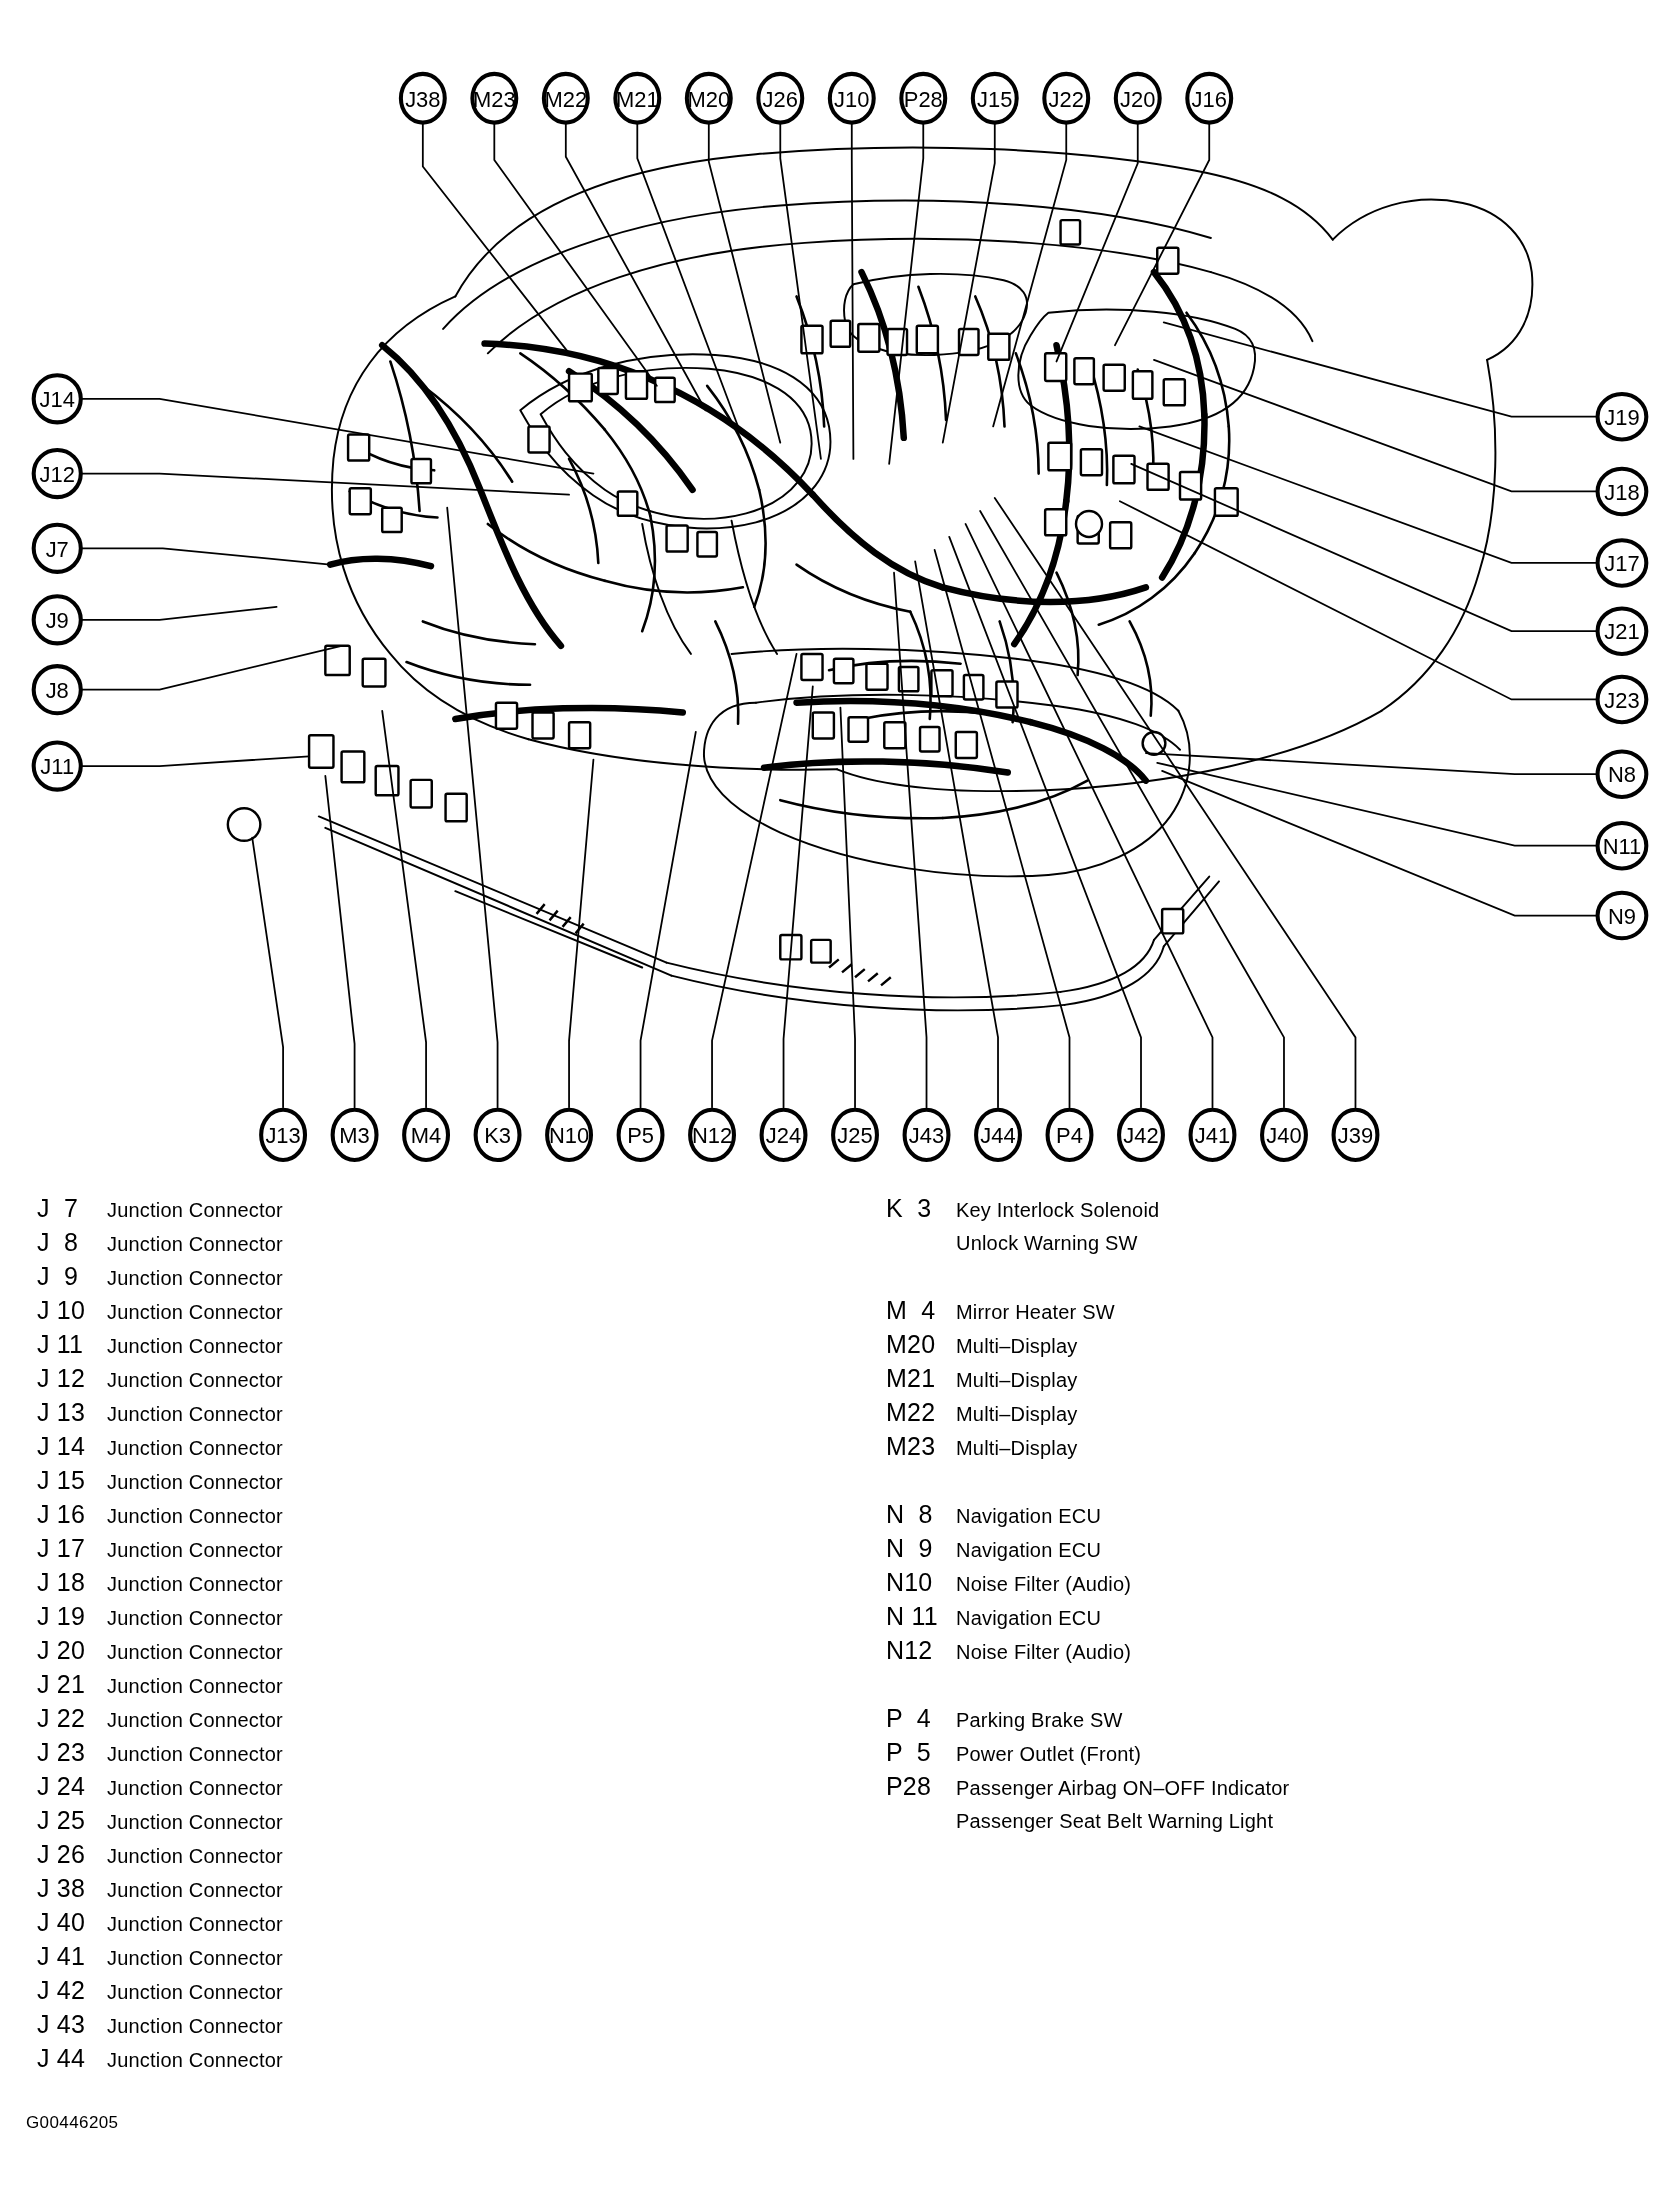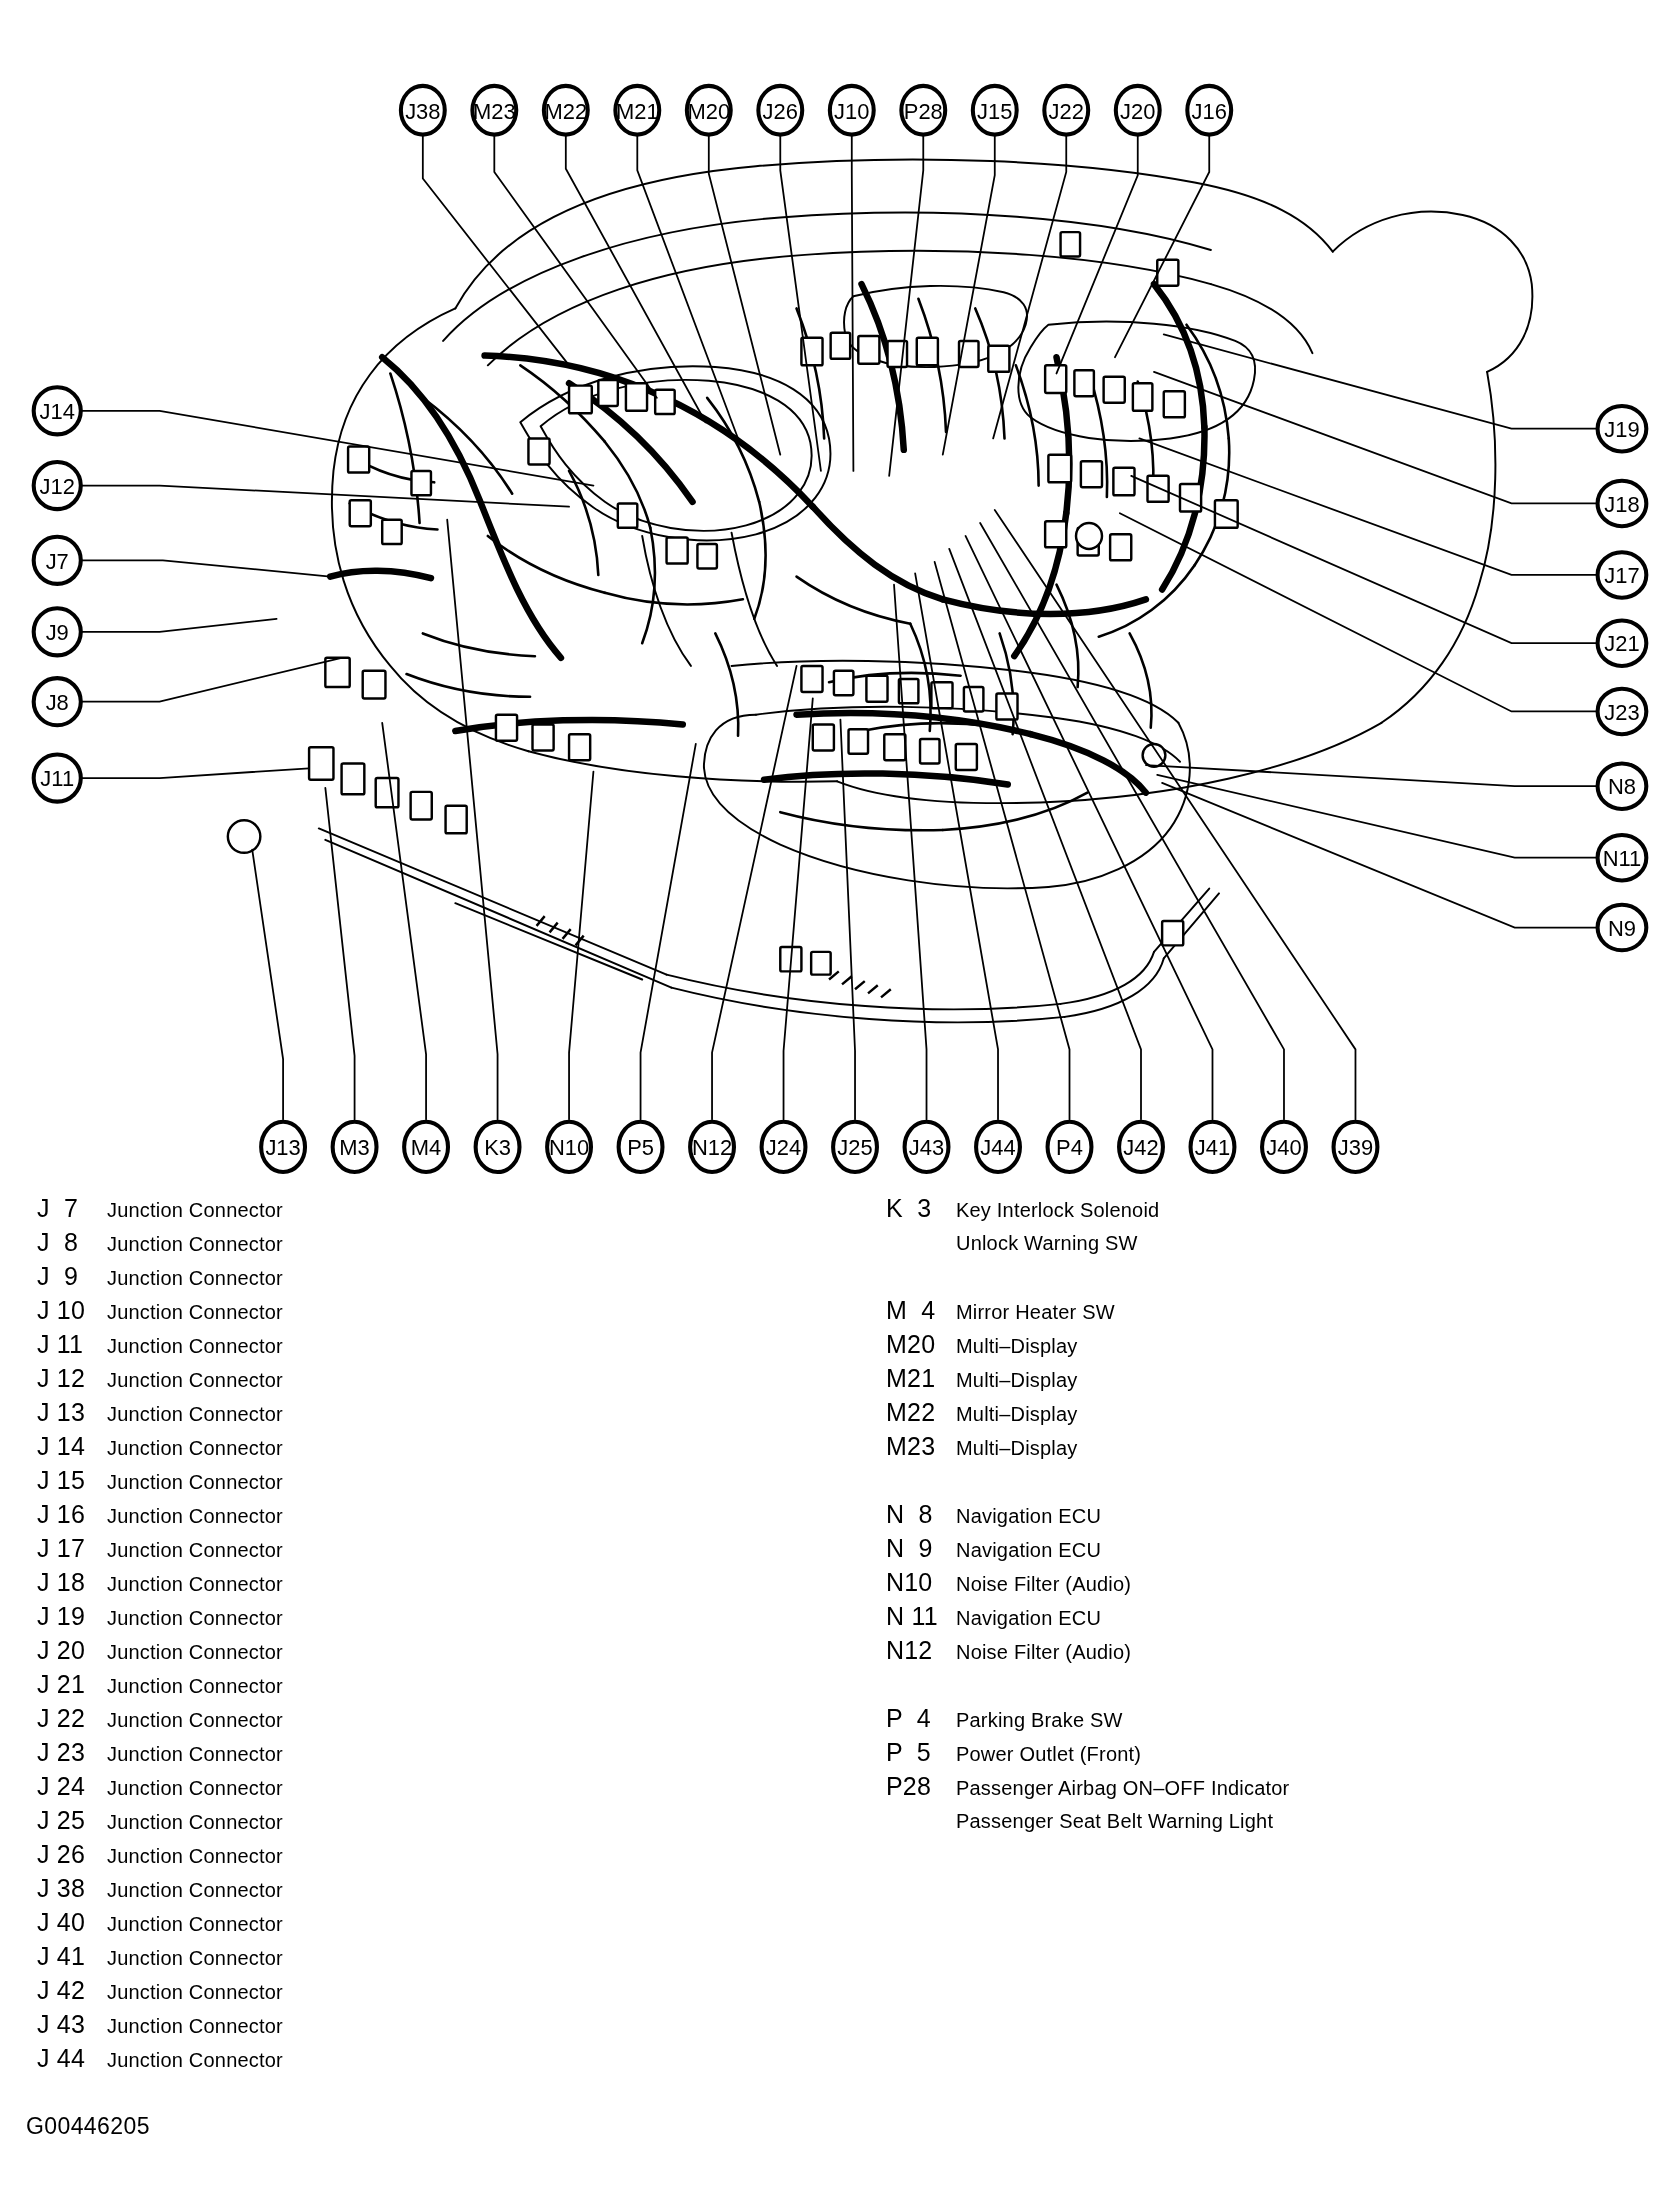--- a/index.html
+++ b/index.html
@@ -12,21 +12,21 @@
     height: 2194px;
     position: relative;
     font-family: "Liberation Sans", sans-serif;
     color: #000000;
     overflow: hidden;
   }
 
   #diagram-area {
     position: absolute;
     left: 0;
-    top: 16px;
+    top: 4px;
     width: 1356px;
     height: 1178px;
     text-align: right;
   }
   #diagram-svg {
     display: block;
     width: 1680px;
     height: 1178px;
   }
 
@@ -62,21 +62,21 @@
   .legend-desc {
     display: inline-block;
     font-size: 20px;
   }
   .legend-row.cont .legend-code { visibility: hidden; }
 
   #footer-code {
     position: absolute;
     left: 26px;
     top: 2113px;
-    font-size: 23px;
+    font-size: 17px;
     letter-spacing: 0.4px;
   }
 
   
   .balloon-text {
     font-family: "Liberation Sans", sans-serif;
     font-size: 27px;
     fill: #000;
     text-anchor: middle;
     dominant-baseline: central;

